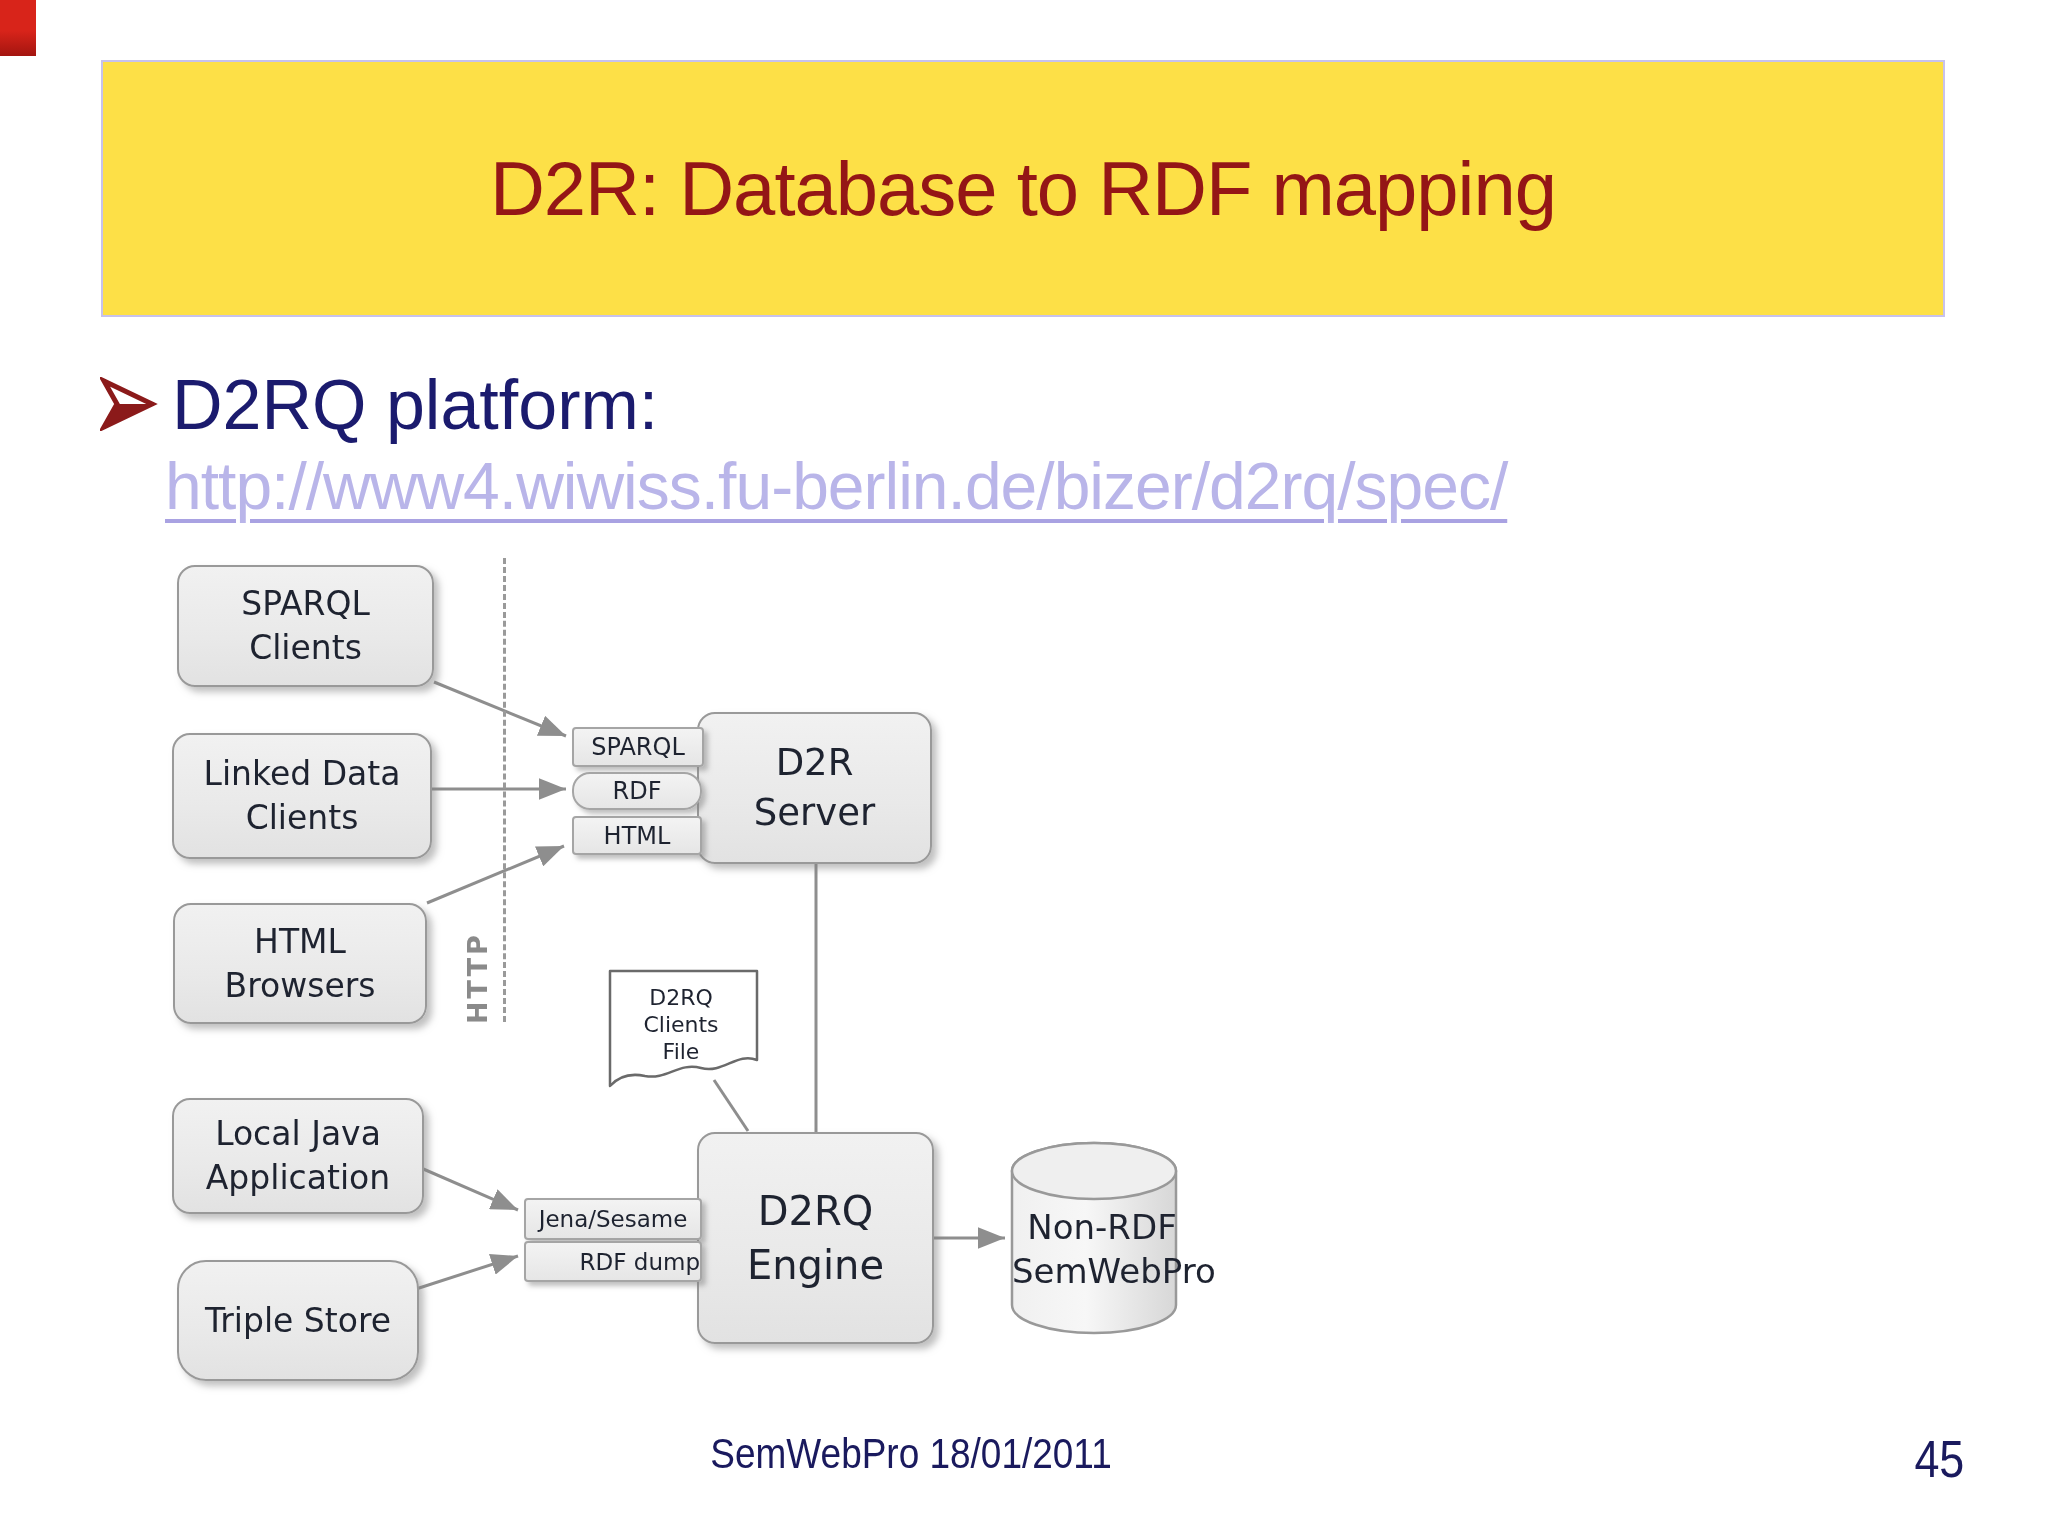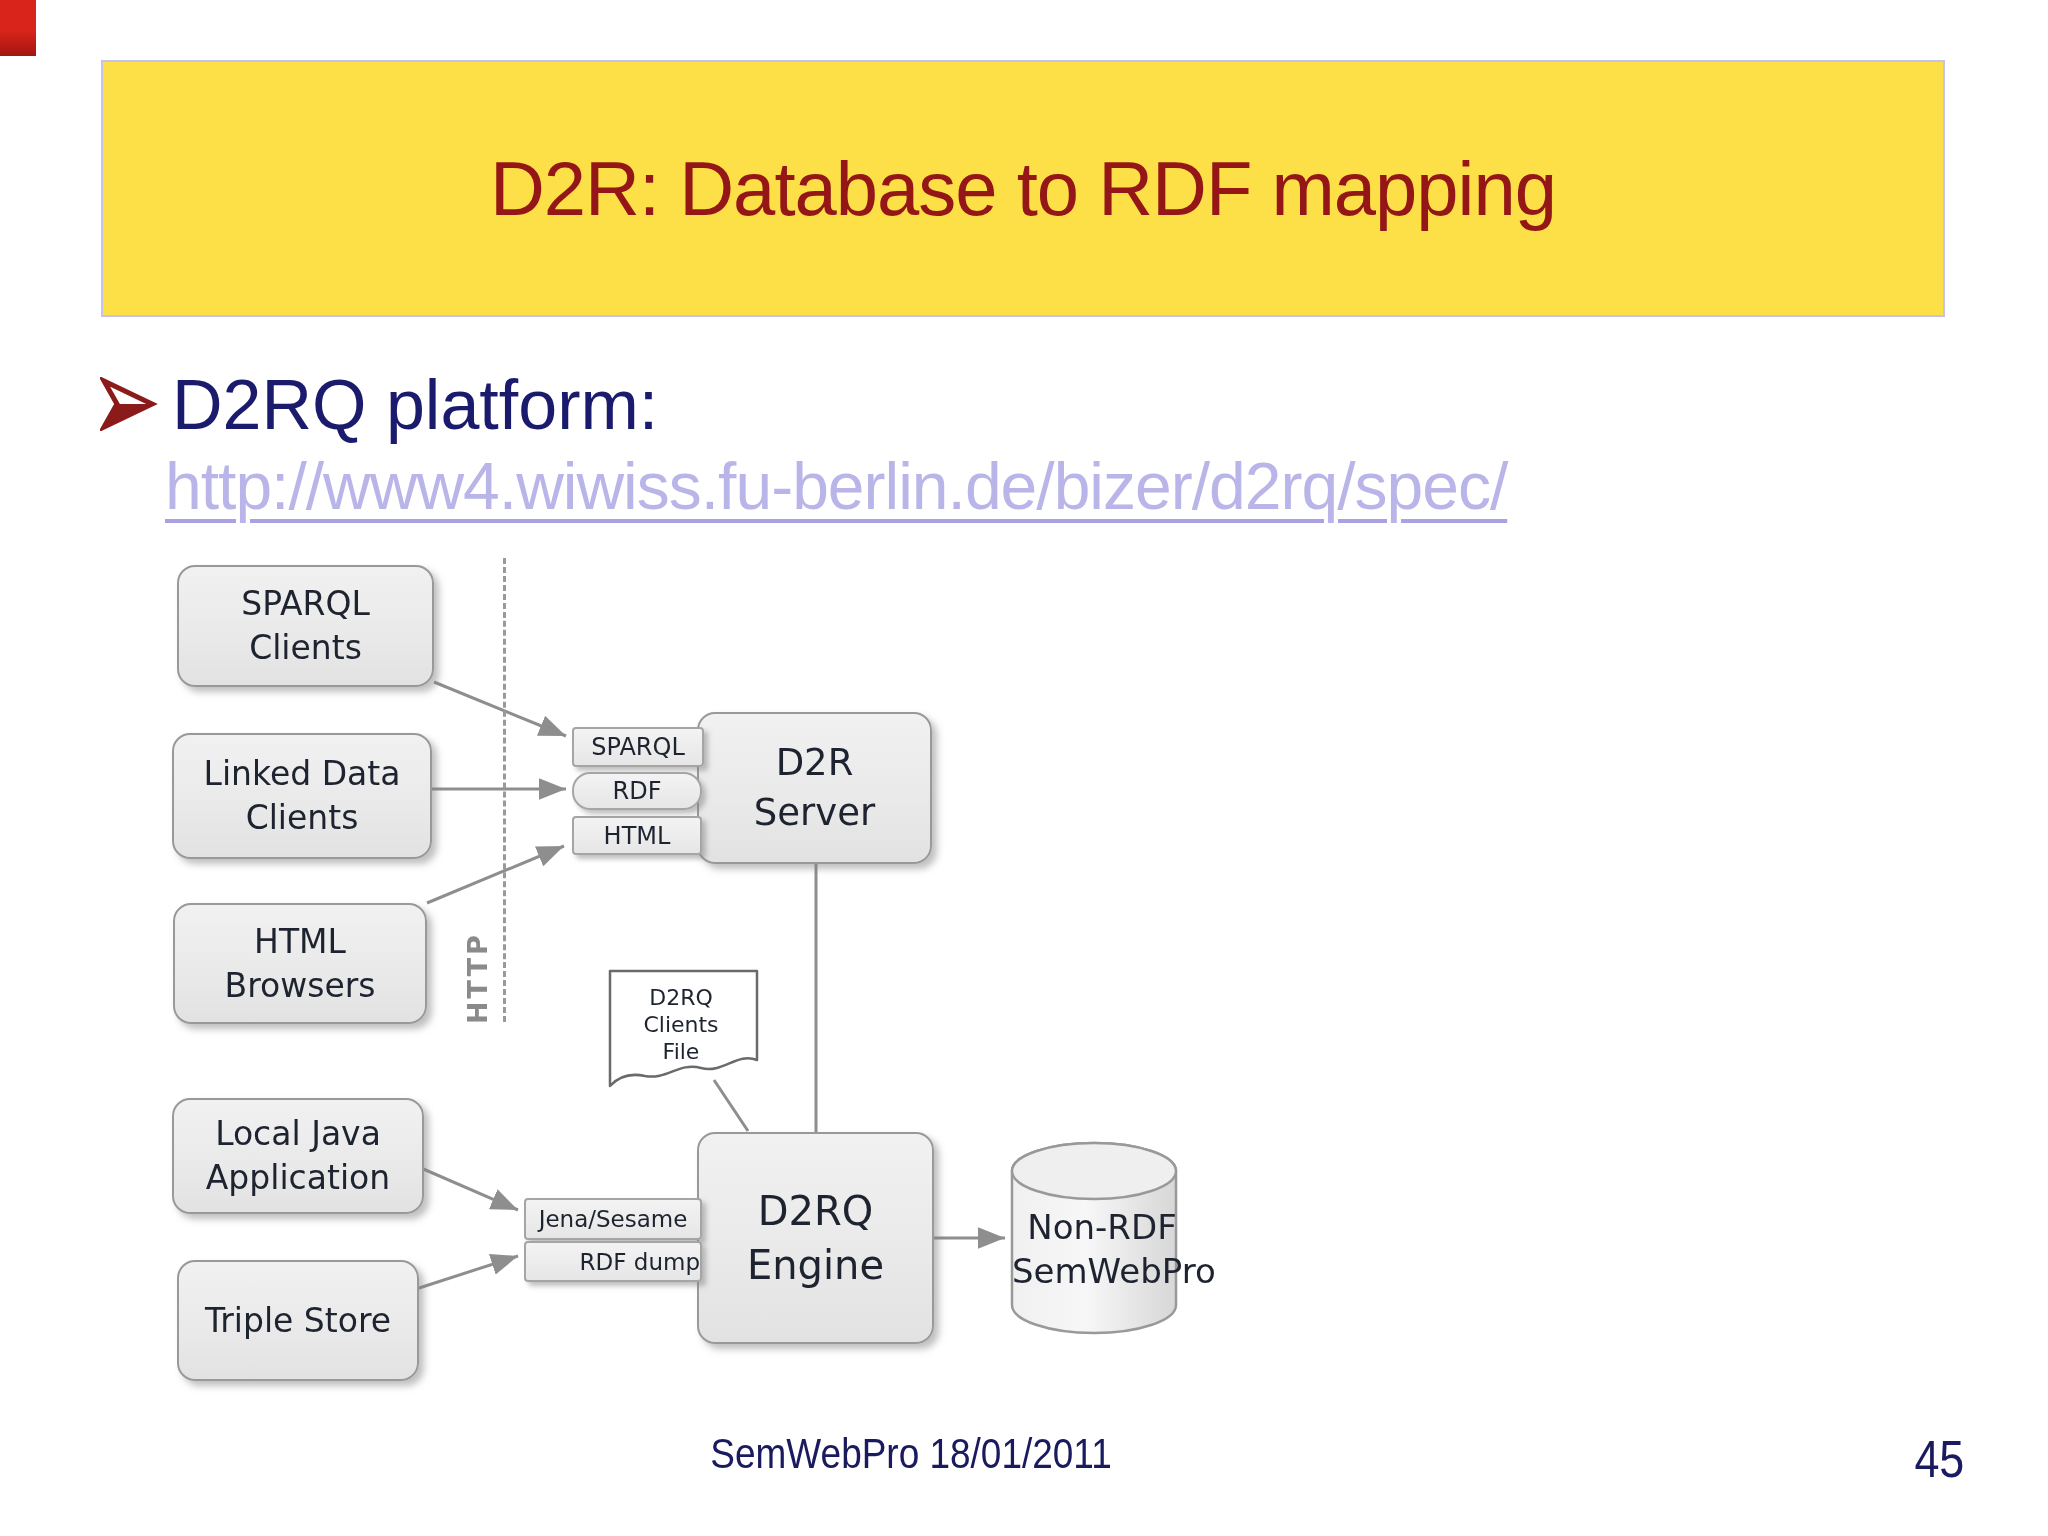--- a/index.html
+++ b/index.html
@@ -39,21 +39,21 @@
     background:linear-gradient(180deg,#f1f1f1 0%,#e9e9e9 60%,#e2e2e2 100%);
     box-shadow:5px 5px 7px rgba(130,130,130,.5);
     display:flex;flex-direction:column;align-items:center;justify-content:center;
     text-align:center;font-size:33px;line-height:44px;
   }
   .dbox span{display:block;}
   .box-sparql-clients{left:177px;top:565px;width:253px;height:118px;}
   .box-linked-data  {left:172px;top:733px;width:256px;height:122px;}
   .box-html-browsers{left:173px;top:903px;width:250px;height:117px;}
   .box-local-java   {left:172px;top:1098px;width:248px;height:112px;}
-  .box-triple-store {left:177px;top:1260px;width:238px;height:117px;}
+  .box-triple-store {left:177px;top:1260px;width:238px;height:117px;border-radius:29px;}
   .box-d2r-server   {left:697px;top:712px;width:231px;height:148px;font-size:37px;line-height:50px;}
   .box-d2rq-engine  {left:697px;top:1132px;width:233px;height:208px;font-size:40px;line-height:54px;}
   .pbox{
     position:absolute;border:2px solid #a5a5a5;border-radius:4px;
     background:linear-gradient(180deg,#f3f3f3,#e6e6e6);
     box-shadow:4px 4px 5px rgba(130,130,130,.5);
     display:flex;align-items:center;justify-content:center;
     font-size:24px;
   }
   .pbox-sparql {left:572px;top:727px;width:128px;height:36px;}

